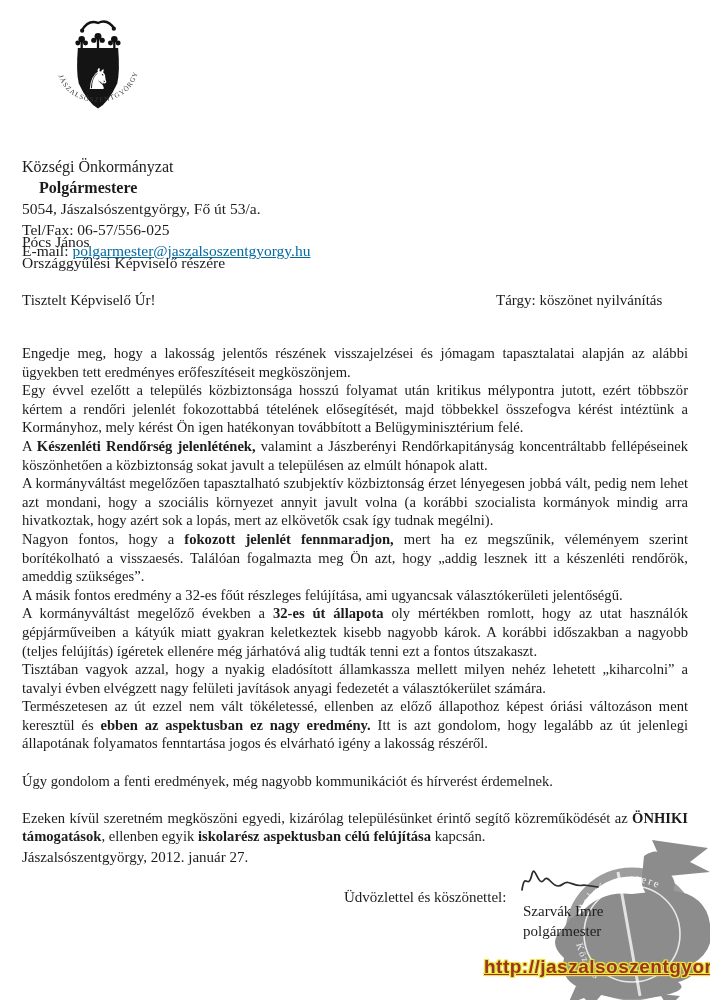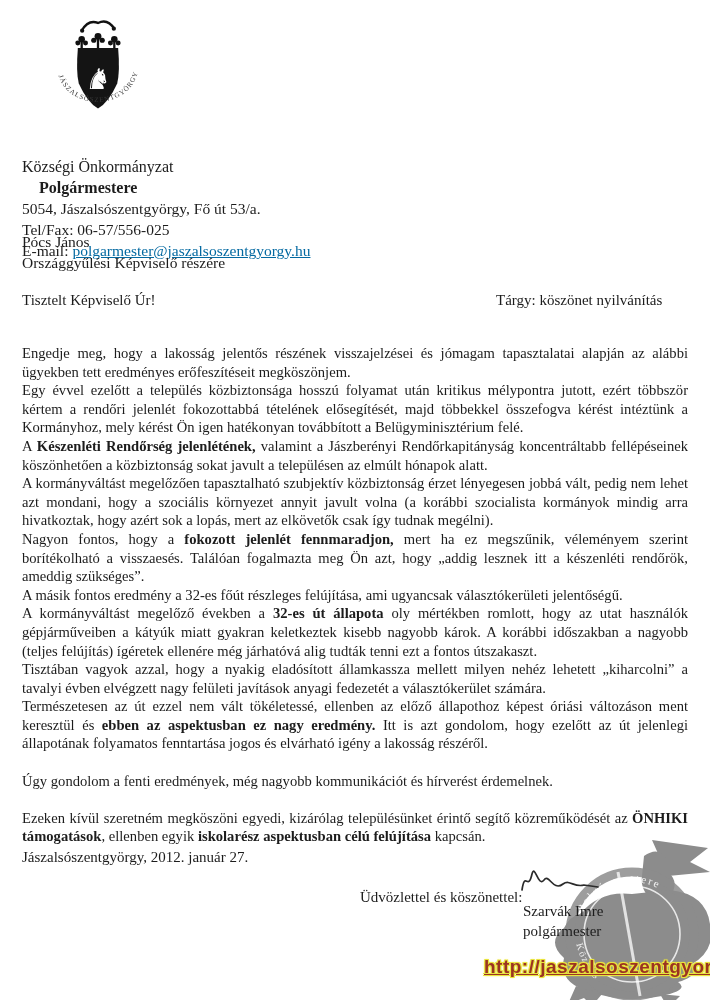--- a/index.html
+++ b/index.html
@@ -28,21 +28,21 @@
   
   .body-text{
     position:absolute;left:22px;right:22px;top:344px;
     font-size:14.6px;line-height:18.6px;text-align:justify;
   }
   .body-text p{margin:0;}
   .body-text p.spaced{margin-top:18.6px;}
   .b{font-weight:bold;}
   
   .date-line{position:absolute;left:22px;top:849px;font-size:15px;z-index:2;text-align:right;}
-  .valediction{position:absolute;left:344px;top:889px;font-size:15px;z-index:2;margin-left:16px;}
+  .valediction{position:absolute;left:344px;top:889px;font-size:15px;z-index:2;}
   .signature{position:absolute;left:518px;top:860px;width:86px;height:42px;z-index:2;}
   .signer-name{position:absolute;left:523px;top:903px;font-size:15px;z-index:2;}
   .signer-title{position:absolute;left:523px;top:923px;font-size:15px;z-index:2;}
   
   .stamp-wrap{position:absolute;left:540px;top:838px;width:180px;height:170px;z-index:1;}
   
   .footer-url{
     position:absolute;left:484px;top:956px;z-index:3;
     font-family:"Liberation Sans","DejaVu Sans",sans-serif;
     font-size:19px;font-weight:bold;letter-spacing:0.5px;
@@ -106,21 +106,21 @@
 
   <div class="body-text">
       <p><span>Engedje meg, hogy a lakosság jelentős részének visszajelzései és jómagam tapasztalatai alapján az alábbi ügyekben tett eredményes erőfeszítéseit megköszönjem.</span></p>
       <p><span>Egy évvel ezelőtt a település közbiztonsága hosszú folyamat után kritikus mélypontra jutott, ezért többször kértem a rendőri jelenlét fokozottabbá tételének elősegítését, majd többekkel összefogva kérést intéztünk a Kormányhoz, mely kérést Ön igen hatékonyan továbbított a Belügyminisztérium felé.</span></p>
       <p><span>A </span><span class="b">Készenléti Rendőrség jelenlétének,</span><span> valamint a Jászberényi Rendőrkapitányság koncentráltabb fellépéseinek köszönhetően a közbiztonság sokat javult a településen az elmúlt hónapok alatt.</span></p>
       <p><span>A kormányváltást megelőzően tapasztalható szubjektív közbiztonság érzet lényegesen jobbá vált, pedig nem lehet azt mondani, hogy a szociális környezet annyit javult volna (a korábbi szocialista kormányok mindig arra hivatkoztak, hogy azért sok a lopás, mert az elkövetők csak így tudnak megélni).</span></p>
       <p><span>Nagyon fontos, hogy a </span><span class="b">fokozott jelenlét fennmaradjon,</span><span> mert ha ez megszűnik, véleményem szerint borítékolható a visszaesés. Találóan fogalmazta meg Ön azt, hogy „addig lesznek itt a készenléti rendőrök, ameddig szükséges”.</span></p>
       <p><span>A másik fontos eredmény a 32-es főút részleges felújítása, ami ugyancsak választókerületi jelentőségű.</span></p>
       <p><span>A kormányváltást megelőző években a </span><span class="b">32-es út állapota</span><span> oly mértékben romlott, hogy az utat használók gépjárműveiben a kátyúk miatt gyakran keletkeztek kisebb nagyobb károk. A korábbi időszakban a nagyobb (teljes felújítás) ígéretek ellenére még járhatóvá alig tudták tenni ezt a fontos útszakaszt.</span></p>
       <p><span>Tisztában vagyok azzal, hogy a nyakig eladósított államkassza mellett milyen nehéz lehetett „kiharcolni” a tavalyi évben elvégzett nagy felületi javítások anyagi fedezetét a választókerület számára.</span></p>
-      <p><span>Természetesen az út ezzel nem vált tökéletessé, ellenben az előző állapothoz képest óriási változáson ment keresztül és </span><span class="b">ebben az aspektusban ez nagy eredmény.</span><span> Itt is azt gondolom, hogy ezelőtt az út jelenlegi állapotának folyamatos fenntartása jogos és elvárható igény a lakosság részéről.</span></p>
+      <p><span>Természetesen az út ezzel nem vált tökéletessé, ellenben az előző állapothoz képest óriási változáson ment keresztül és </span><span class="b">ebben az aspektusban ez nagy eredmény.</span><span> Itt is azt gondolom, hogy legalább az út jelenlegi állapotának folyamatos fenntartása jogos és elvárható igény a lakosság részéről.</span></p>
       <p class="spaced"><span>Úgy gondolom a fenti eredmények, még nagyobb kommunikációt és hírverést érdemelnek.</span></p>
       <p class="spaced"><span>Ezeken kívül szeretném megköszöni egyedi, kizárólag településünket érintő segítő közreműködését az </span><span class="b">ÖNHIKI támogatások</span><span>, ellenben egyik </span><span class="b">iskolarész aspektusban célú felújítása</span><span> kapcsán.</span></p>
     </div>
 
   <div class="date-line">Jászalsószentgyörgy, 2012. január 27.</div>
 
   <div class="valediction">Üdvözlettel és köszönettel:</div>
 
   <svg class="signature" viewBox="0 0 86 42">
     <path d="M4,30 C7,10 10,32 14,14 C17,3 20,28 26,20 C31,13 35,32 45,24 C52,19 56,28 66,25 L80,27" fill="none" stroke="#2a2a2a" stroke-width="1.7" stroke-linecap="round"></path>

